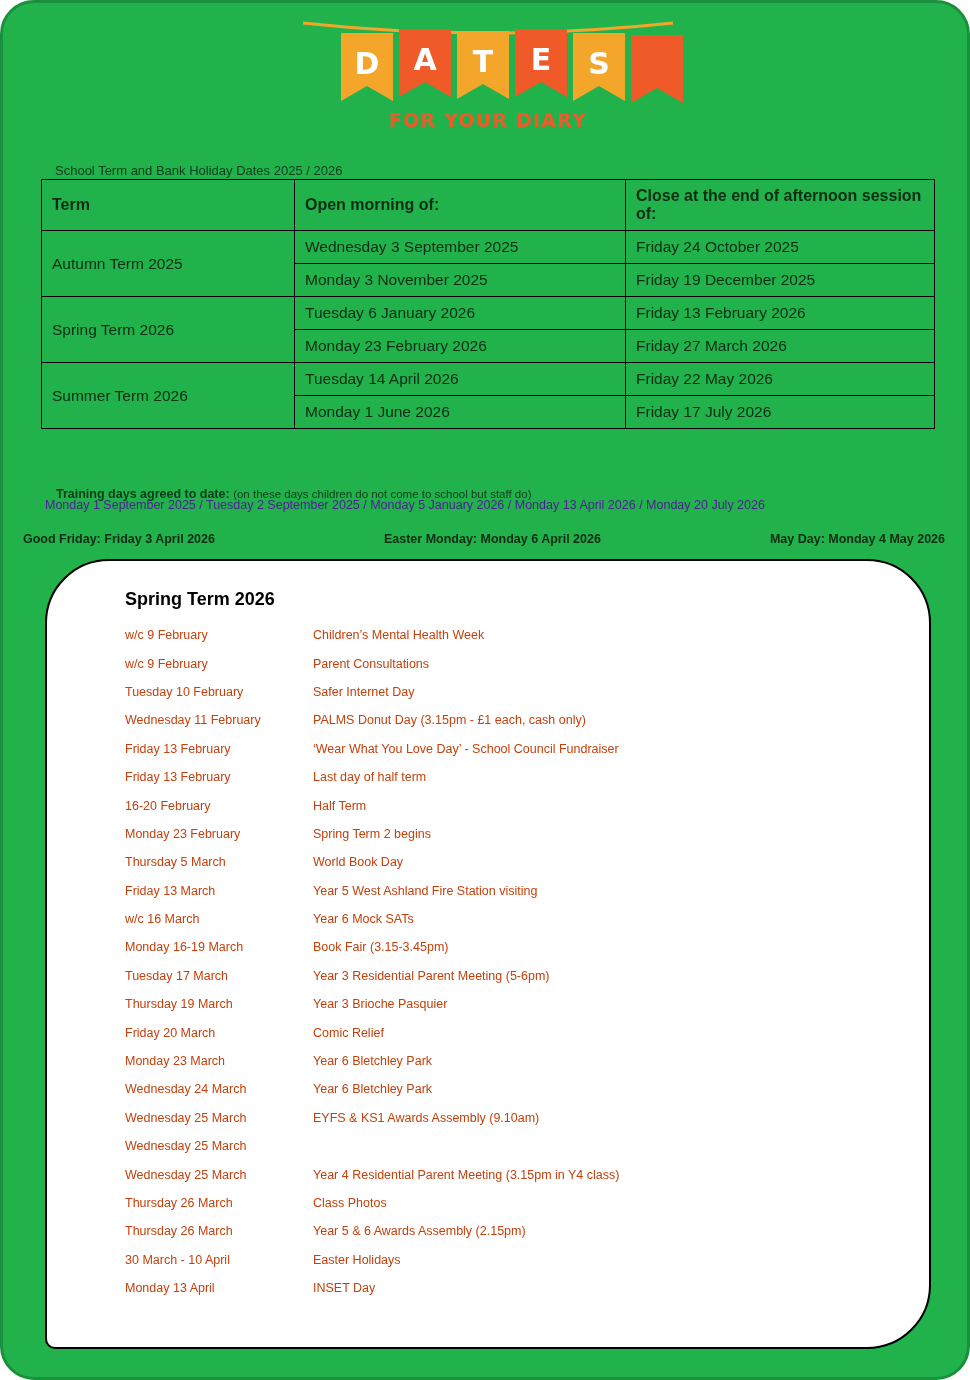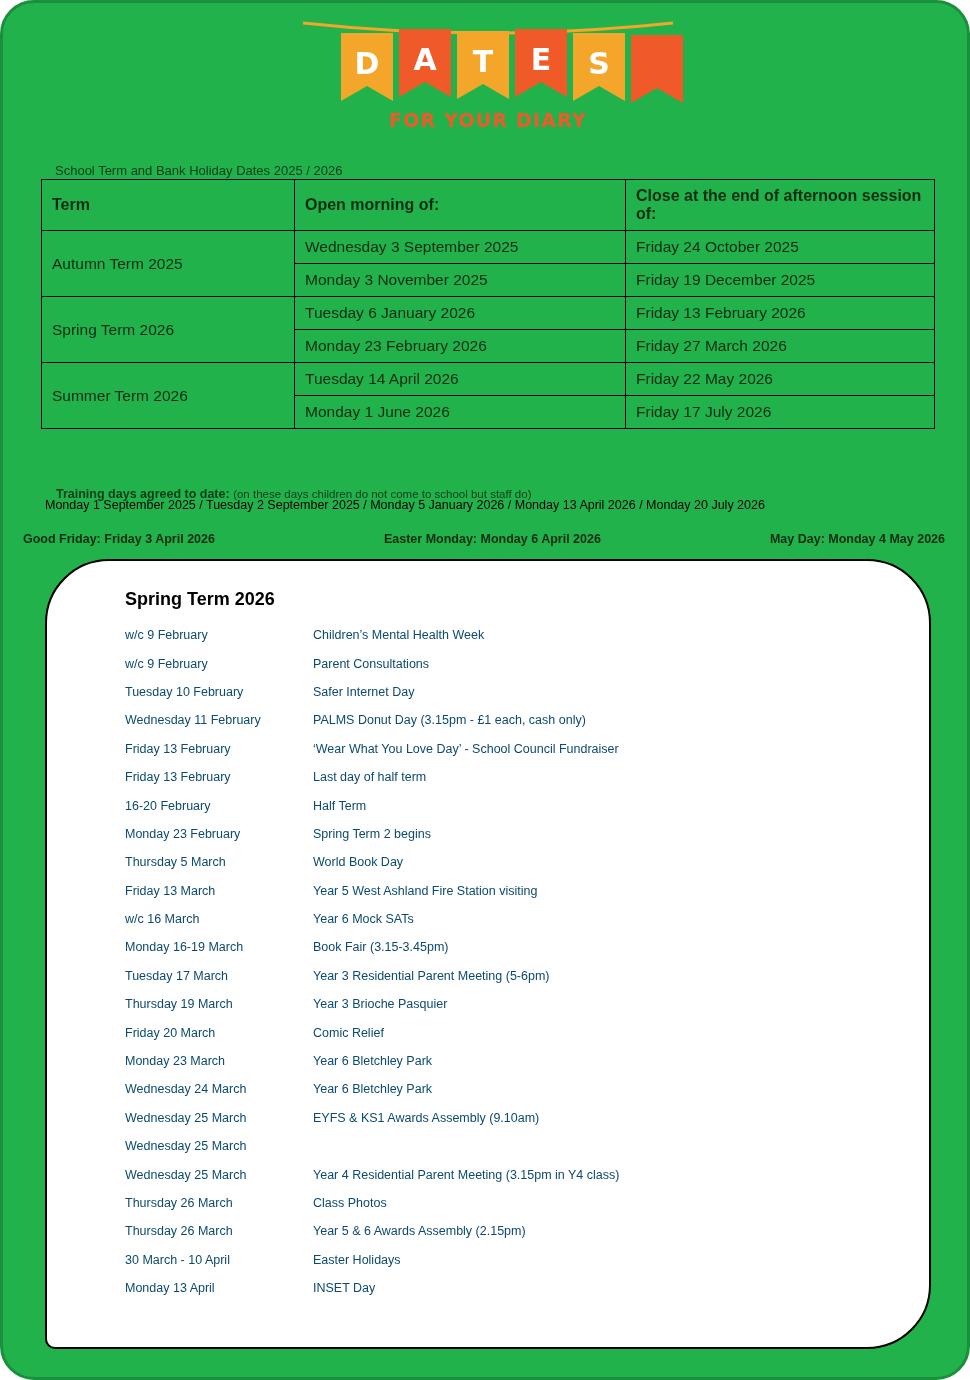--- a/index.html
+++ b/index.html
@@ -124,21 +124,21 @@
     color: #0b3d1a;
     font-weight: bold;
     margin-left: 11px;
   }
   .note-training .normal { font-weight: normal; font-size: 11.5px; }
   .note-days {
     position: absolute;
     left: 42px;
     top: 495px;
     font-size: 12.5px;
-    color: #000000;
+    color: #4c1d95;
   }
   .holidays {
     position: absolute;
     left: 16px;
     top: 529px;
     width: 930px;
     display: flex;
     justify-content: space-between;
     font-size: 12.5px;
     font-weight: bold;
@@ -171,21 +171,21 @@
     position: absolute;
     left: 78px;
     top: 60px;
     width: 780px;
   }
   .event-row {
     display: flex;
     height: 28.4px;
     align-items: center;
     font-size: 12.5px;
-    color: #0c4a6e;
+    color: #c2410c;
   }
   .ev-date {
     width: 188px;
     flex: 0 0 188px;
     font-family: "Liberation Sans", sans-serif;
   }
   .ev-desc {
     flex: 1 1 auto;
     font-family: "Liberation Sans", sans-serif;
   }

